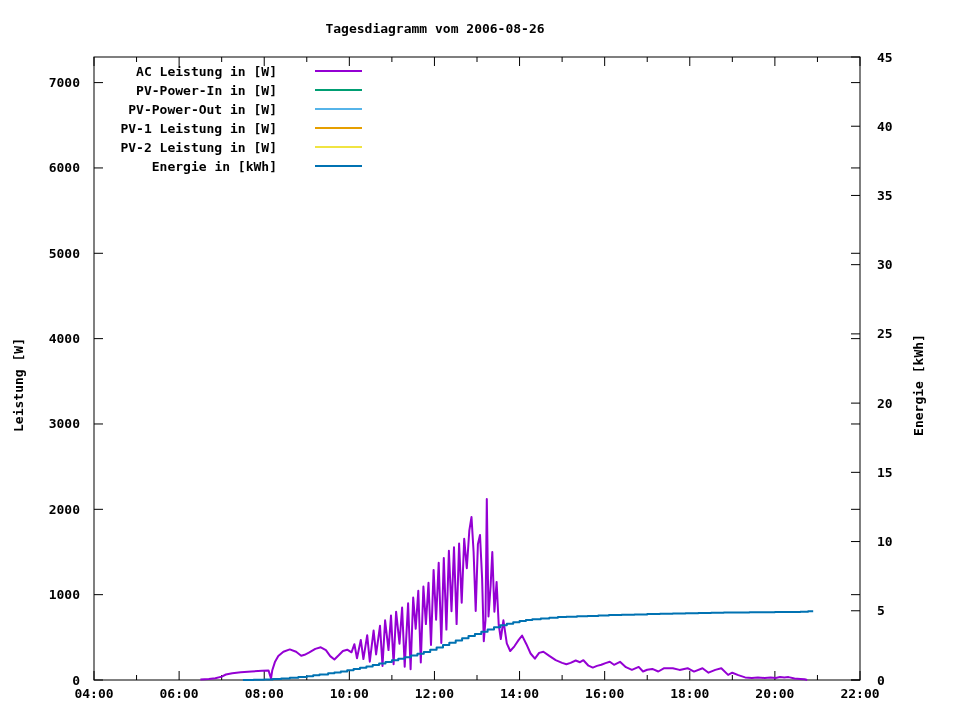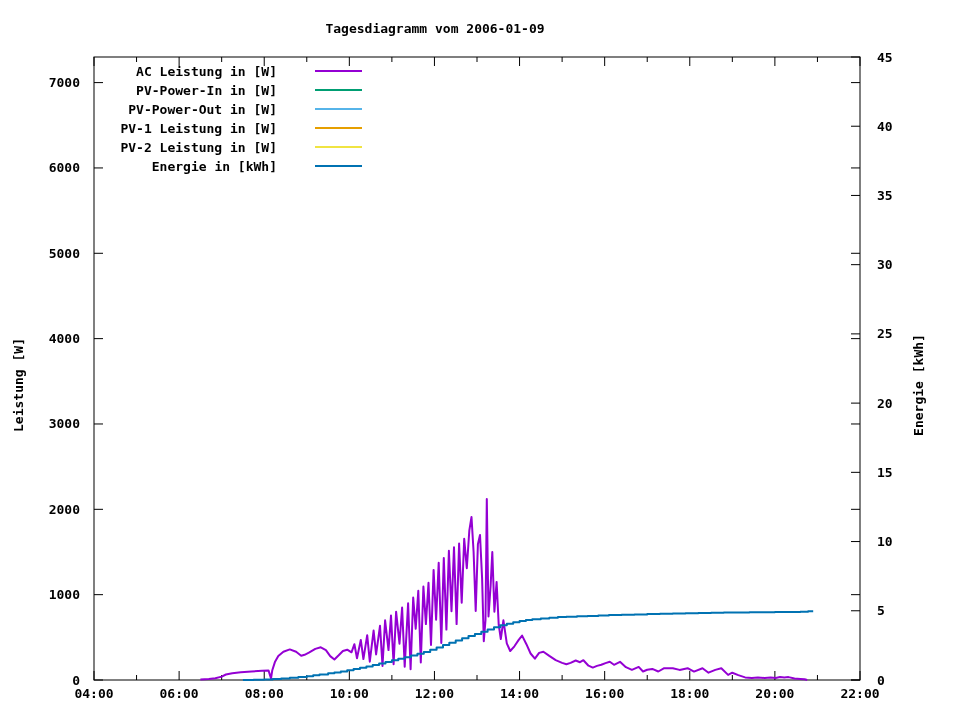--- a/index.html
+++ b/index.html
@@ -52,21 +52,21 @@
   svg text {
     font-family: "DejaVu Sans Mono", monospace;
     font-weight: bold;
     fill: #000;
   }
 </style>
 </head>
 <body>
 
 <div id="stage">
-  <div id="chart-title">Tagesdiagramm vom 2006-01-09</div>
+  <div id="chart-title">Tagesdiagramm vom 2006-08-26</div>
   <div id="y-left-label" class="v-label">Leistung [W]</div>
   <div id="y-right-label" class="v-label">Energie [kWh]</div>
   <svg id="plot-svg" width="960" height="720">
       <rect x="94" y="57" width="766" height="623" fill="none" stroke="#000000" stroke-width="1"></rect>
       <g>
         <line x1="94" y1="680" x2="94" y2="671" stroke="#000000"></line>
         <line x1="94" y1="57" x2="94" y2="66" stroke="#000000"></line>
         <text x="94" y="698" text-anchor="middle" font-size="13">04:00</text>
         <line x1="136.55555555555554" y1="680" x2="136.55555555555554" y2="675" stroke="#000000"></line>
         <line x1="136.55555555555554" y1="57" x2="136.55555555555554" y2="62" stroke="#000000"></line>

